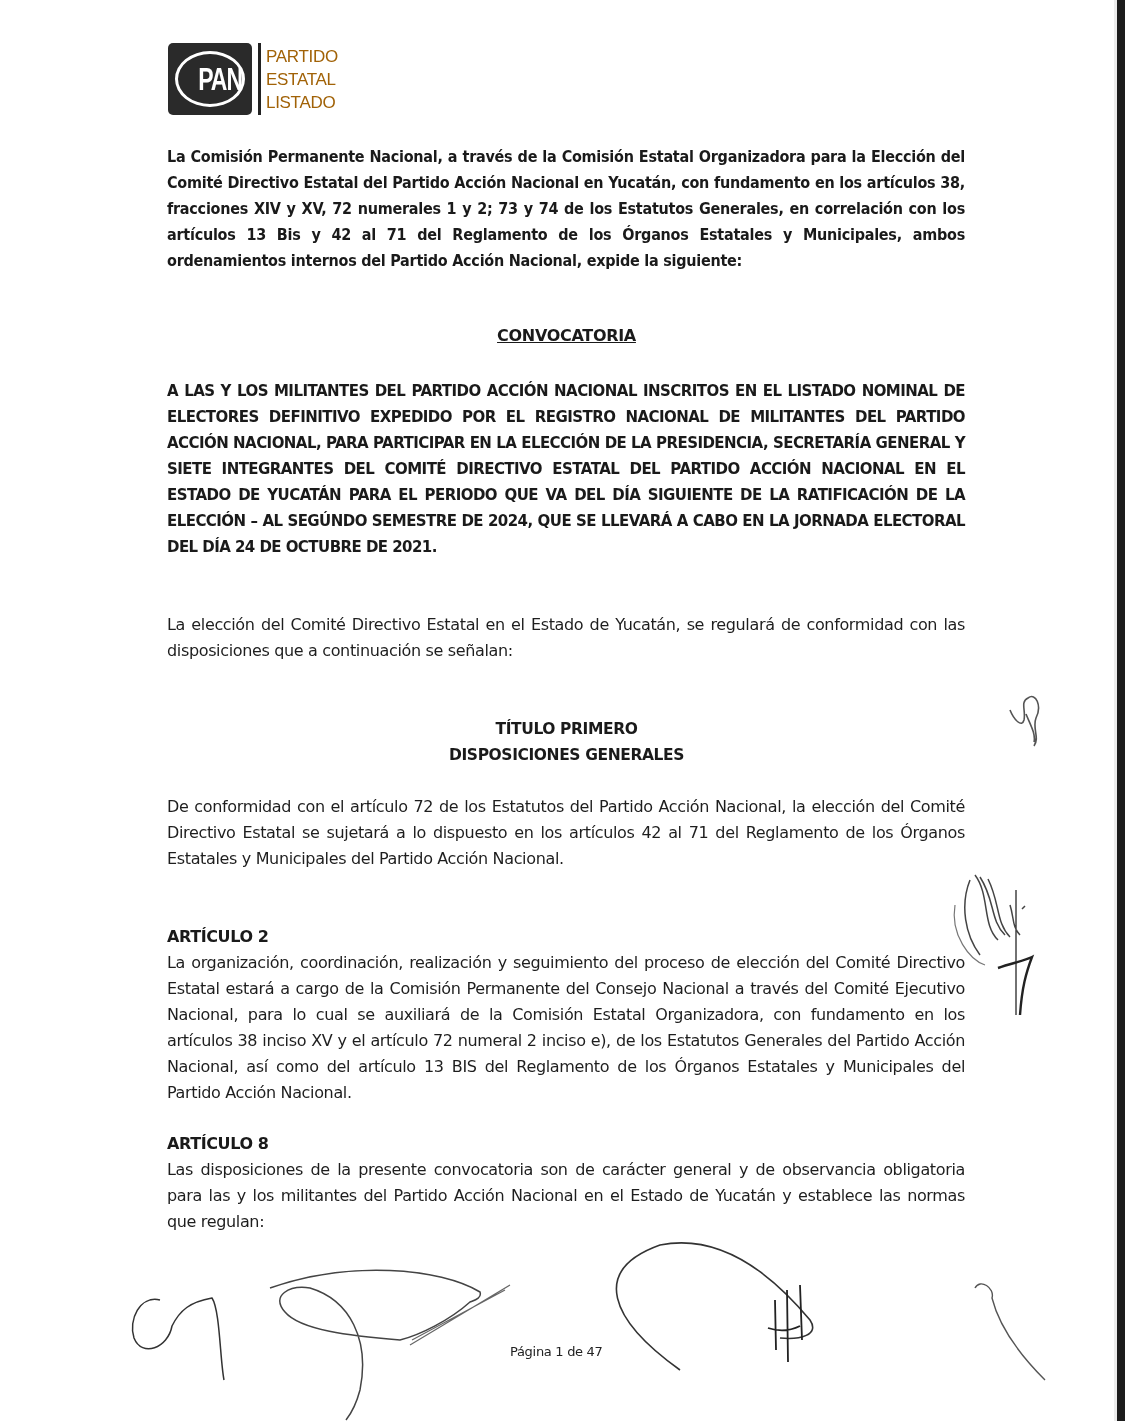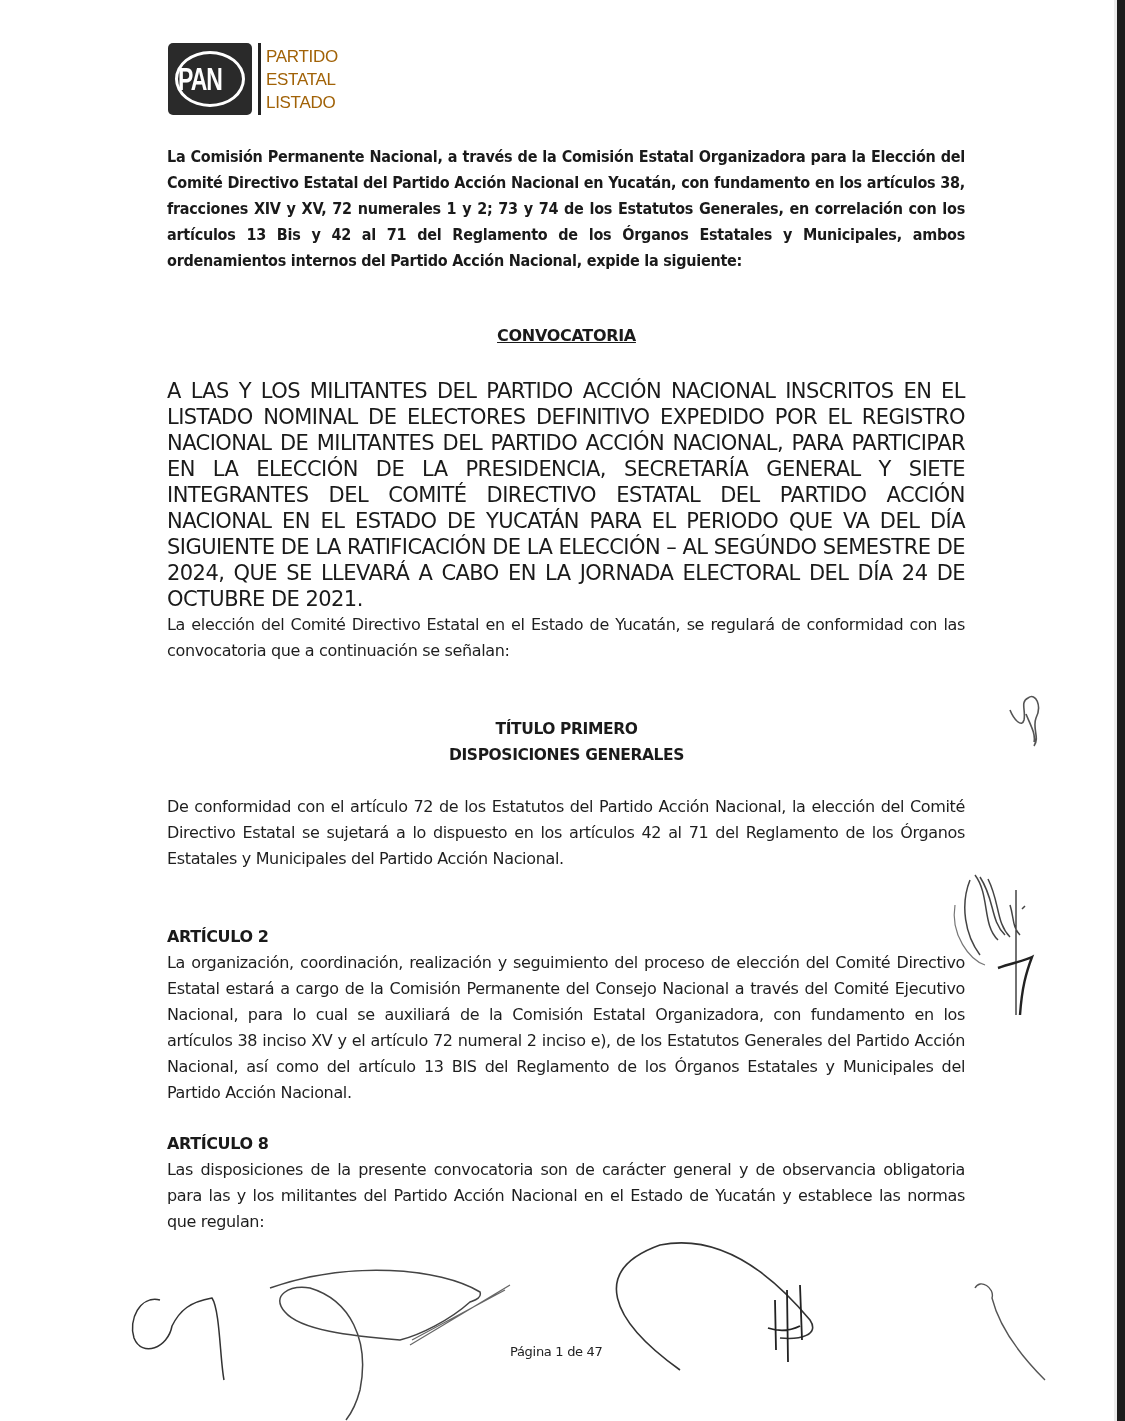--- a/index.html
+++ b/index.html
@@ -11,21 +11,21 @@
   .edge-bar { position: absolute; top: 0; right: 0; width: 8px; height: 1421px; background: #1c1c1c; }
   .edge-shade { position: absolute; top: 0; right: 8px; width: 3px; height: 1421px; background: #ececec; }
 
   .logo { position: absolute; left: 168px; top: 43px; display: flex; align-items: stretch; }
   .logo-box {
     width: 84px; height: 72px; background: #2a2a2a; border-radius: 5px;
     display: flex; align-items: center; justify-content: center;
   }
   .logo-oval {
     width: 70px; height: 56px; border: 3px solid #fff; border-radius: 50%;
-    display: flex; align-items: center; justify-content: flex-start; box-sizing: border-box;
+    display: flex; align-items: center; justify-content: flex-end; box-sizing: border-box;
   }
   .logo-pan {
     color: #fff; font-family: "Liberation Sans", sans-serif; font-weight: bold;
     font-size: 23px; letter-spacing: -1px; transform: scaleY(1.35);
   }
   .logo-sep { width: 3px; background: #222; margin: 0 5px 0 6px; }
   .logo-text {
     font-family: "Liberation Sans", sans-serif; font-weight: normal; font-size: 17px;
     line-height: 23px; letter-spacing: -0.3px; color: #a16207; padding-top: 2px;
   }
@@ -35,21 +35,21 @@
   .intro {
     top: 144px; font-family: "DejaVu Sans Condensed", "DejaVu Sans", sans-serif;
     font-weight: bold; font-size: 16px; line-height: 26px; text-align: justify;
     text-align-last: left; letter-spacing: -0.25px;
   }
   .conv-title {
     position: absolute; top: 326px; left: 0; width: 1133px; text-align: center;
     font-weight: bold; font-size: 16px; text-decoration: underline; letter-spacing: -0.3px;
   }
   .caps {
-    top: 378px; font-weight: normal; font-size: 21px; line-height: 26px;
+    top: 378px; font-weight: bold; font-size: 15px; line-height: 26px;
     text-align: justify; text-align-last: left; letter-spacing: -0.55px;
   }
   .plain {
     font-size: 16px; line-height: 26px; text-align: justify; text-align-last: left;
     letter-spacing: -0.35px; color: #1e1e1e;
   }
   .p-election { top: 612px; }
   .titulo {
     position: absolute; left: 0; width: 1133px; text-align: center;
     font-weight: bold; font-size: 15.5px; letter-spacing: -0.4px; line-height: 26px;
@@ -86,21 +86,21 @@
     <div>ESTATAL</div>
     <div>LISTADO</div>
   </div>
 </div>
 
 <div class="block intro">La Comisión Permanente Nacional, a través de la Comisión Estatal Organizadora para la Elección del Comité Directivo Estatal del Partido Acción Nacional en Yucatán, con fundamento en los artículos 38, fracciones XIV y XV, 72 numerales 1 y 2; 73 y 74 de los Estatutos Generales, en correlación con los artículos 13 Bis y 42 al 71 del Reglamento de los Órganos Estatales y Municipales, ambos ordenamientos internos del Partido Acción Nacional, expide la siguiente:</div>
 
 <div class="conv-title">CONVOCATORIA</div>
 <div class="block caps">A LAS Y LOS MILITANTES DEL PARTIDO ACCIÓN NACIONAL INSCRITOS EN EL LISTADO NOMINAL DE ELECTORES DEFINITIVO EXPEDIDO POR EL REGISTRO NACIONAL DE MILITANTES DEL PARTIDO ACCIÓN NACIONAL, PARA PARTICIPAR EN LA ELECCIÓN DE LA PRESIDENCIA, SECRETARÍA GENERAL Y SIETE INTEGRANTES DEL COMITÉ DIRECTIVO ESTATAL DEL PARTIDO ACCIÓN NACIONAL EN EL ESTADO DE YUCATÁN PARA EL PERIODO QUE VA DEL DÍA SIGUIENTE DE LA RATIFICACIÓN DE LA ELECCIÓN – AL SEGÚNDO SEMESTRE DE 2024, QUE SE LLEVARÁ A CABO EN LA JORNADA ELECTORAL DEL DÍA 24 DE OCTUBRE DE 2021.</div>
 
-<div class="block plain p-election">La elección del Comité Directivo Estatal en el Estado de Yucatán, se regulará de conformidad con las convocatoria que a continuación se señalan:</div>
+<div class="block plain p-election">La elección del Comité Directivo Estatal en el Estado de Yucatán, se regulará de conformidad con las disposiciones que a continuación se señalan:</div>
 
 <div class="titulo titulo1">TÍTULO PRIMERO</div>
 <div class="titulo titulo2">DISPOSICIONES GENERALES</div>
 
 <div class="block art1">
   <div class="plain">De conformidad con el artículo 72 de los Estatutos del Partido Acción Nacional, la elección del Comité Directivo Estatal se sujetará a lo dispuesto en los artículos 42 al 71 del Reglamento de los Órganos Estatales y Municipales del Partido Acción Nacional.</div>
 </div>
 <div class="block art2">
   <div class="art-head">ARTÍCULO 2</div>
   <div class="plain">La organización, coordinación, realización y seguimiento del proceso de elección del Comité Directivo Estatal estará a cargo de la Comisión Permanente del Consejo Nacional a través del Comité Ejecutivo Nacional, para lo cual se auxiliará de la Comisión Estatal Organizadora, con fundamento en los artículos 38 inciso XV y el artículo 72 numeral 2 inciso e), de los Estatutos Generales del Partido Acción Nacional, así como del artículo 13 BIS del Reglamento de los Órganos Estatales y Municipales del Partido Acción Nacional.</div>

